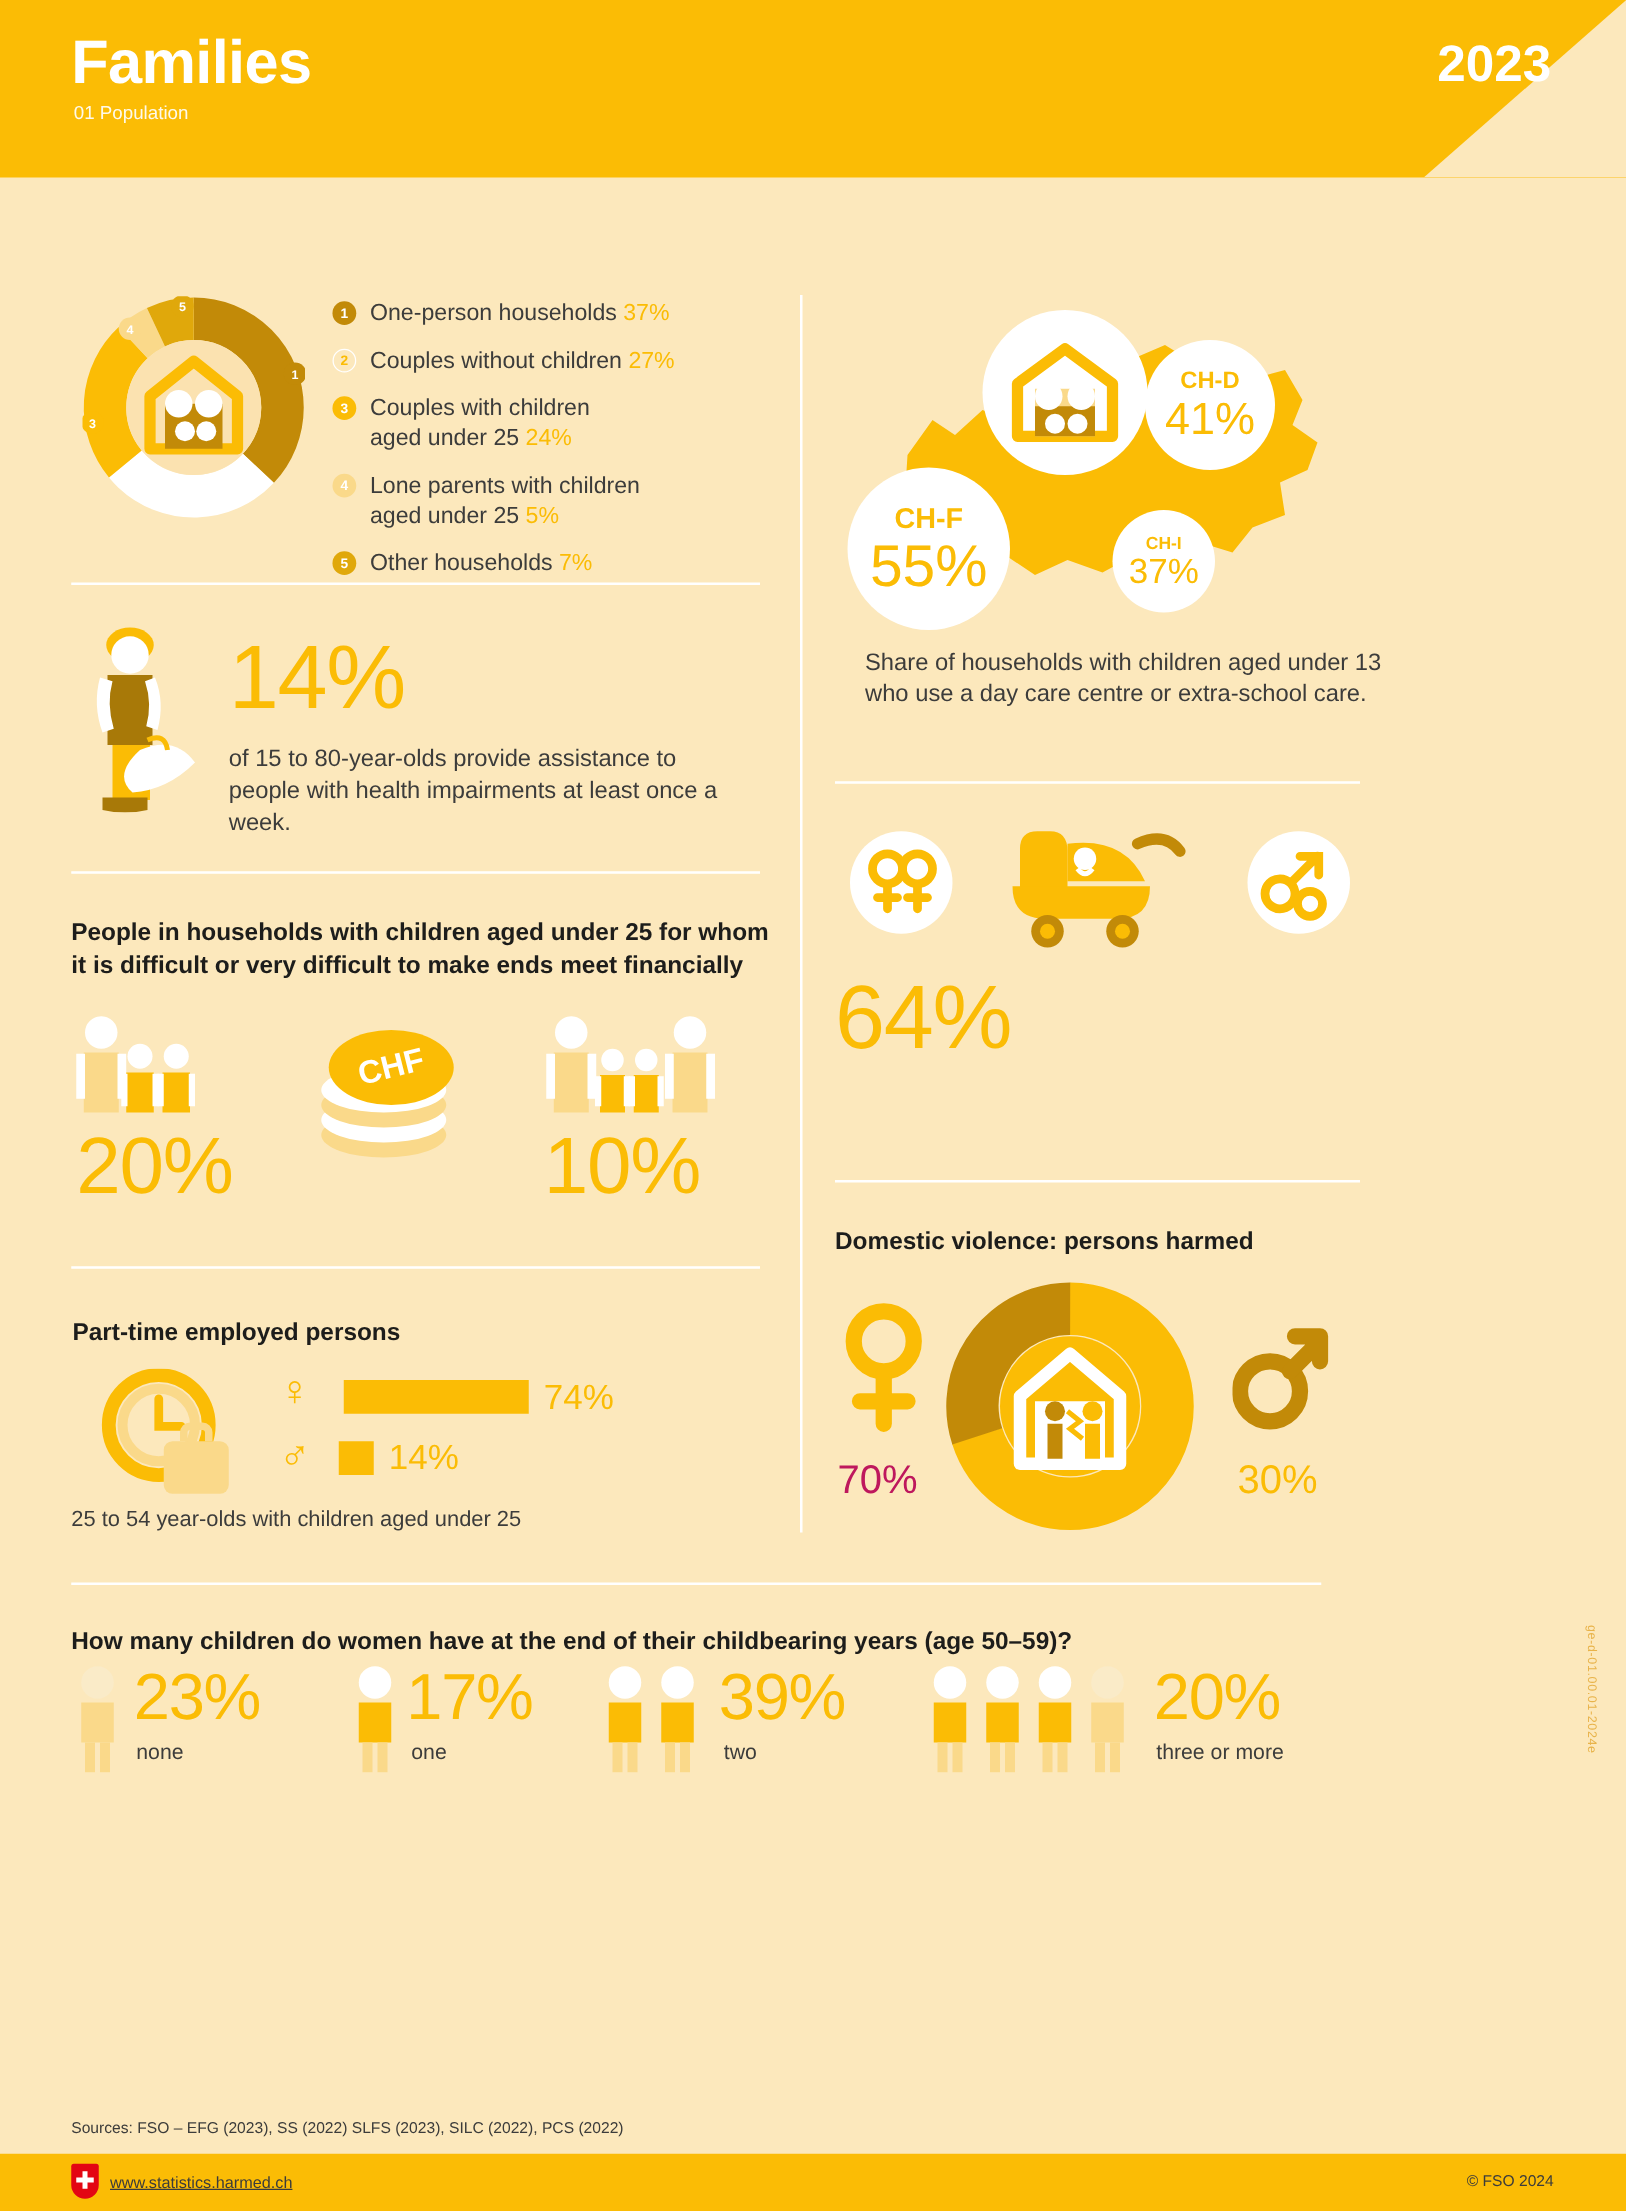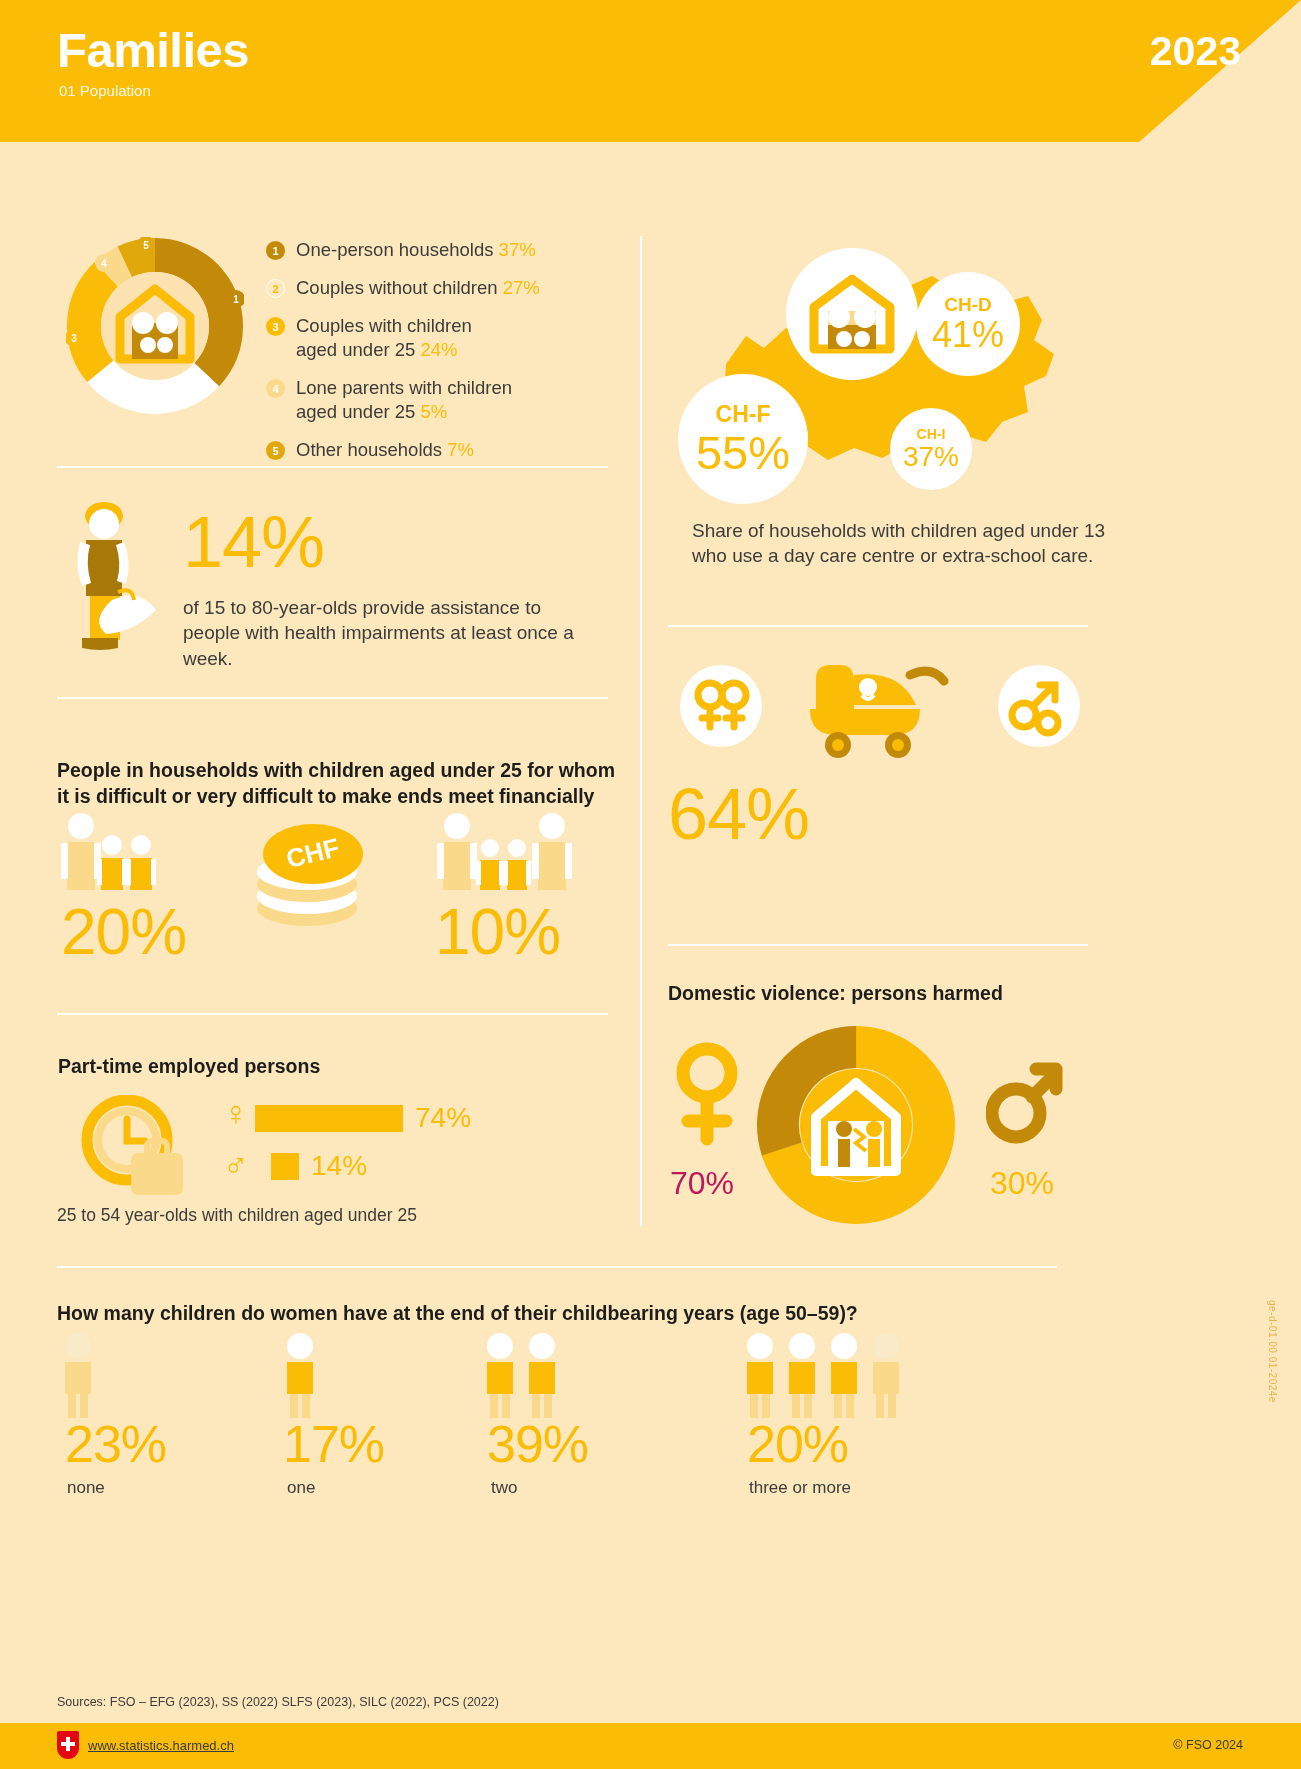--- a/index.html
+++ b/index.html
@@ -57,21 +57,21 @@
     margin-top: 3px; margin-right: 11px;
   }
   .legend-label { font-size: 18.5px; color: #3C3C3B; line-height: 1.3; }
   .legend-label b { color: #FBBC05; font-weight: 400; }
   .legend-row.l2 .legend-label b { color: #FBBC05; }
 
   
   #assist-block { position: absolute; left: 57px; top: 500px; width: 560px; }
 
   
-  #finance-head { position: absolute; left: 57px; top: 733px; width: 560px; margin-top: 24px; }
+  #finance-head { position: absolute; left: 57px; top: 733px; width: 560px; }
   #finance-figs { position: absolute; left: 57px; top: 812px; width: 560px; height: 170px; }
 
   
   #parttime-head { position: absolute; left: 58px; top: 1053px; }
   #parttime-chart { position: absolute; left: 75px; top: 1090px; width: 470px; height: 125px; }
   #parttime-foot { position: absolute; left: 57px; top: 1205px; }
 
   .bar { height: 27px; background: #FBBC05; }
   .bar-val { font-size: 28px; color: #FBBC05; margin-left: 12px; line-height: 1; }
 
@@ -90,21 +90,21 @@
   #samesex-pct { position: absolute; left: 668px; top: 778px; }
   #samesex-txt { position: absolute; left: 668px; top: 850px; width: 420px; }
 
   
   #dv-head { position: absolute; left: 668px; top: 980px; }
   #dv-block { position: absolute; left: 668px; top: 1025px; width: 420px; height: 205px; }
 
   
   #children-head { position: absolute; left: 57px; top: 1300px; }
   #children-row { position: absolute; left: 57px; top: 1332px; width: 1000px; height: 100px; }
-  .child-group { position: absolute; display: flex; align-items: flex-start; flex-direction: column; }
+  .child-group { position: absolute; display: flex; align-items: flex-start; }
   .child-pct { font-size: 52px; color: #FBBC05; line-height: 1; letter-spacing: -1px; }
   .child-lbl { font-size: 17px; color: #3C3C3B; }
 
   
   #sources { position: absolute; left: 57px; top: 1695px; font-size: 12.5px; color: #3C3C3B; }
   .footer {
     position: absolute; left: 0; bottom: 0; width: 1301px; height: 46px;
     background: #FBBC05;
   }
   .footer-url { position: absolute; left: 88px; top: 15px; font-size: 13px; color: #3C3C3B; }
@@ -283,21 +283,21 @@
   <div id="parttime-chart">
     <svg width="120" height="110" viewBox="0 0 120 110" style="position:absolute;left:0;top:5px">
       <circle cx="52" cy="45" r="40" fill="none" stroke="#FBBC05" stroke-width="11"></circle>
       <circle cx="52" cy="45" r="29" fill="none" stroke="#FAD98A" stroke-width="8"></circle>
       <path d="M52 24 v22 h18" fill="none" stroke="#FBBC05" stroke-width="7" stroke-linecap="round"></path>
       <rect x="56" y="58" width="52" height="42" rx="7" fill="#FAD98A"></rect>
       <path d="M72 58 v-7 a5 5 0 0 1 5 -5 h10 a5 5 0 0 1 5 5 v7" fill="none" stroke="#FAD98A" stroke-width="6"></path>
     </svg>
     <div style="position:absolute;left:148px;top:6px;font-size:34px;color:#FBBC05;line-height:1">♀</div>
     <div style="position:absolute;left:148px;top:58px;font-size:34px;color:#FBBC05;line-height:1">♂</div>
-    <div style="position:absolute;left:180px;top:14px;display:flex;align-items:flex-end">
+    <div style="position:absolute;left:200px;top:14px;display:flex;align-items:flex-start">
       <div class="bar" style="width:148px"></div>
       <div class="bar-val">74%</div>
     </div>
     <div style="position:absolute;left:196px;top:62px;display:flex;align-items:center">
       <div class="bar" style="width:28px"></div>
       <div class="bar-val">14%</div>
     </div>
   </div>
 
   <div id="parttime-foot" class="small-txt">25 to 54 year-olds with children aged under 25</div>

